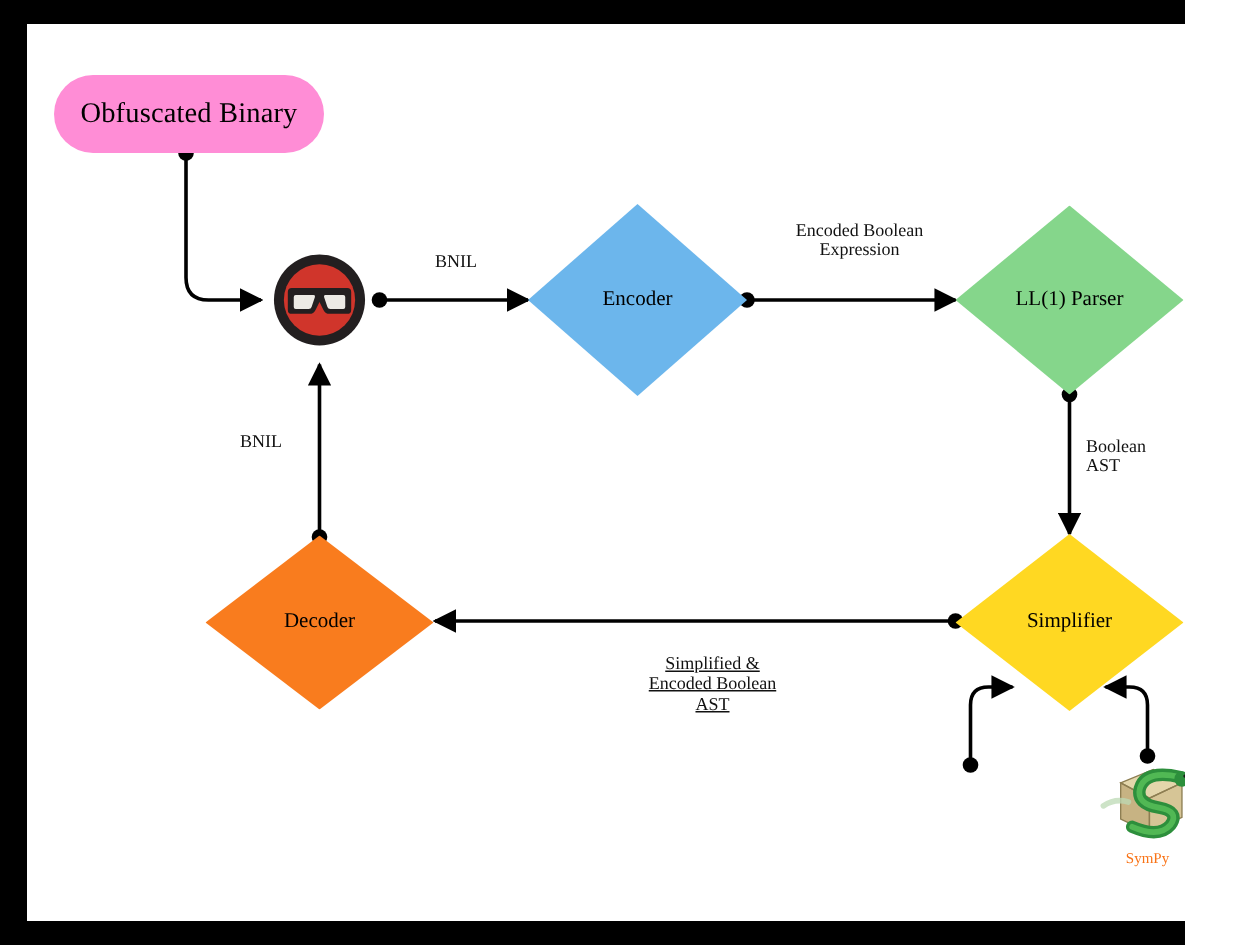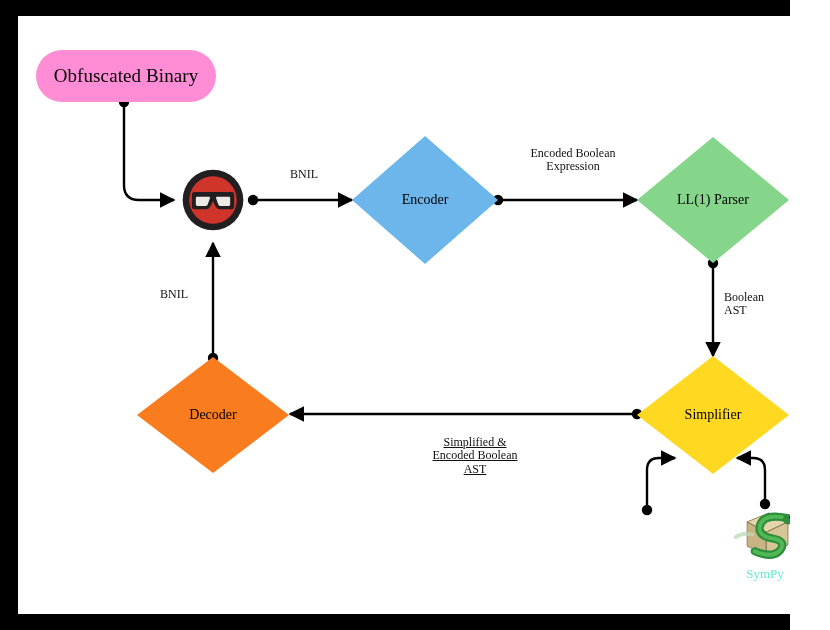--- a/index.html
+++ b/index.html
@@ -106,22 +106,22 @@
     text-shadow: 2px 3px 2px rgba(90,90,90,0.5);
   }
 
   
   #sympy-logo {
     position: absolute;
     text-align: center;
   }
   #sympy-logo .sympy-caption {
     font-family: "Liberation Serif", "DejaVu Serif", serif;
-    font-size: 13px;
-    color: #5eead4;
+    font-size: 10px;
+    color: #f97316;
     margin-top: -2px;
   }
 </style>
 </head>
 <body>
 
 <div id="stage">
   <div id="canvas"></div>
 
   <svg id="svg-layer" viewBox="0 0 830 630" xmlns="http://www.w3.org/2000/svg">

